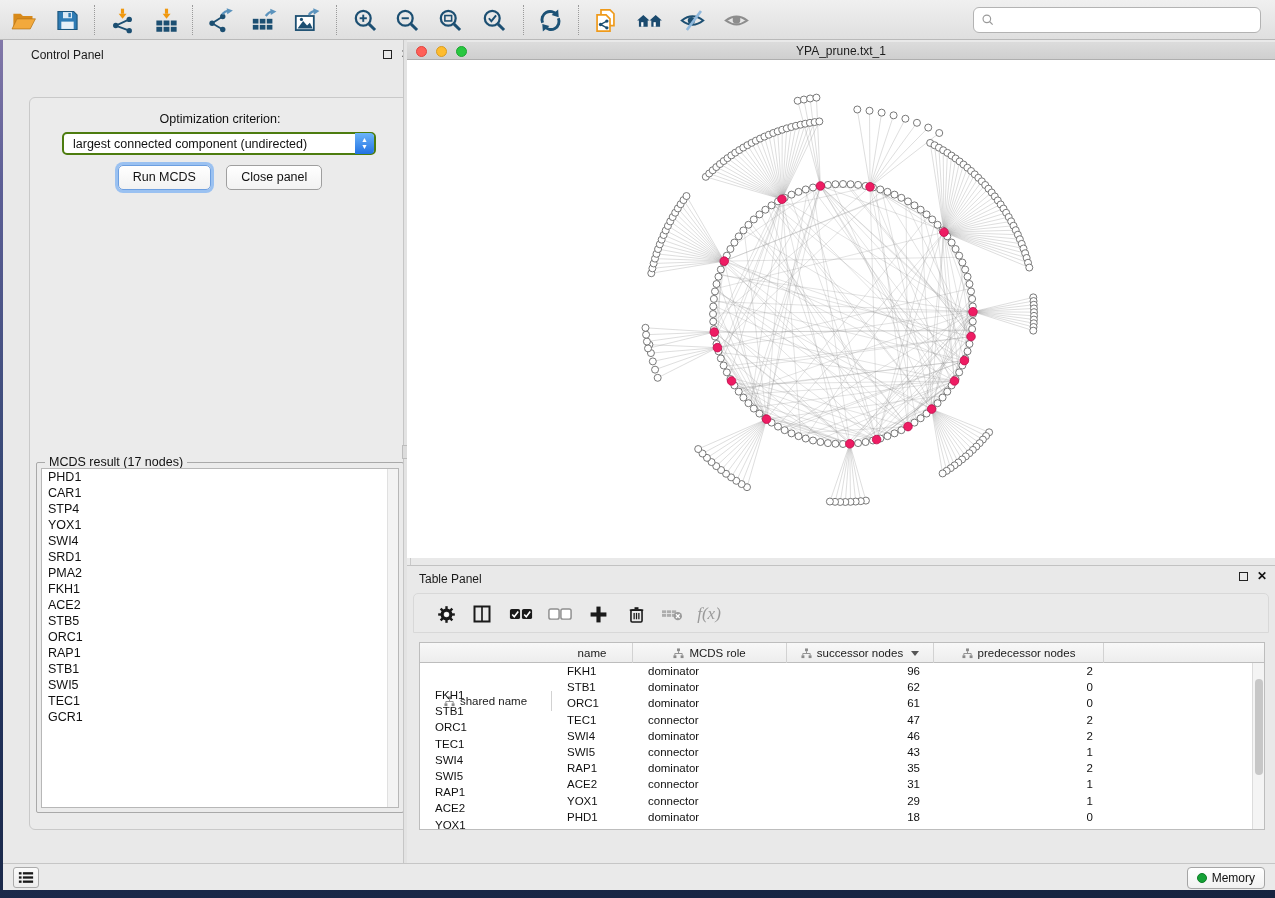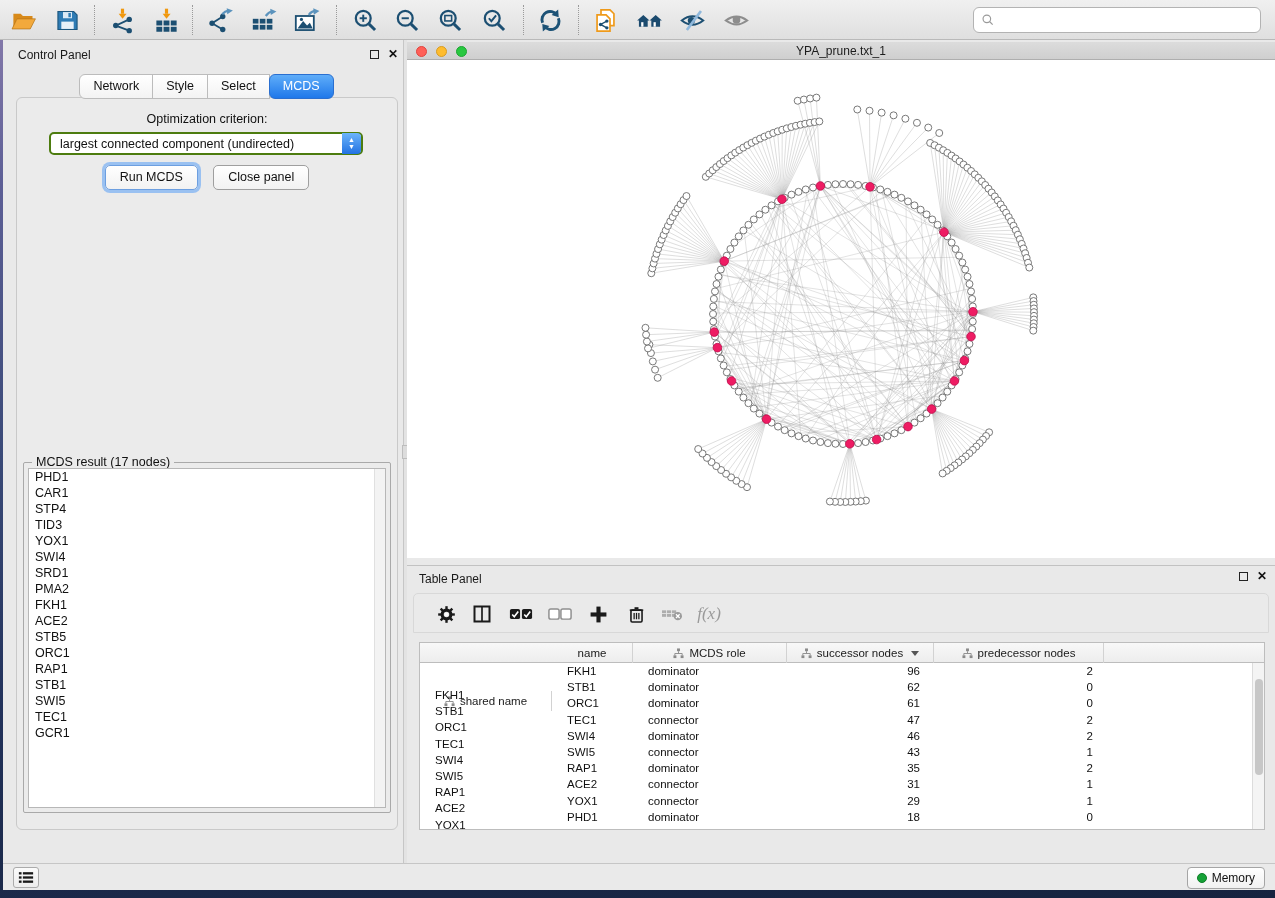--- a/index.html
+++ b/index.html
@@ -19,21 +19,21 @@
     border:1px solid #b3b3b3; border-radius:6px; display:flex; align-items:center; padding-left:7px; }
   .searchbox svg { width:14px; height:14px; }
   .searchbox input { border:none; outline:none; flex:1; height:20px; font-size:12px; background:transparent; margin-left:5px;}
   
   .main { position:absolute; left:3px; top:40px; right:0; bottom:35px; background:#e9e9e9; }
   .panel-title { font-size:12px; color:#1a1a1a; }
   .win-ctrls { position:absolute; right:8px; top:4px; display:flex; gap:9px; align-items:center;}
   .float-btn { width:9px; height:9px; border:1.6px solid #222; display:inline-block; background:transparent;}
   .close-btn { font-size:12px; font-weight:bold; color:#111; line-height:10px; }
   
-  .control-panel { position:absolute; left:5px; top:5px; width:398px; bottom:25px; }
+  .control-panel { position:absolute; left:18px; top:5px; width:398px; bottom:25px; }
   .cp-title { position:absolute; left:10px; top:3px; }
   .cp-tabs { position:absolute; top:29px; left:0; width:100%; text-align:center; z-index:2;}
   .seg { display:inline-block; padding:4px 13px 5px 13px; background:linear-gradient(#ffffff,#f3f3f3);
     border:1px solid #bcbcbc; margin-left:-1px; font-size:12.5px; color:#111; vertical-align:middle;}
   .seg.first { border-radius:6px 0 0 6px; }
   .seg.active { background:linear-gradient(#5fadf9,#1f78ea); color:#fff; border:1px solid #2a6fd0; border-radius:6px; }
   .cp-box { position:absolute; left:8px; right:8px; top:52px; bottom:8px;
     background:#ebebeb; border:1px solid #c9c9c9; border-radius:6px; }
   .opt-label { position:absolute; top:14px; width:100%; text-align:center; font-size:12.5px; }
   .dropdown { position:absolute; top:34px; left:32px; right:34px; height:23px; background:#fff;
@@ -258,43 +258,39 @@
 </div>
 
 <div class="main">
 
   <div class="control-panel">
     <div class="cp-title panel-title">Control Panel</div>
     <div class="win-ctrls">
       <span class="float-btn"></span>
       <span class="close-btn">✕</span>
     </div>
-    <div class="cp-tabs">
-      <span class="seg first">Network</span><span class="seg">Style</span><span class="seg">Select</span><span class="seg active">MCDS</span>
-    </div>
     <div class="cp-box">
       <div class="opt-label">Optimization criterion:</div>
       <div class="dropdown">
         <span class="dval">largest connected component (undirected)</span>
         <span class="dd-cap">
             <span>▲</span>
             <span>▼</span>
           </span>
       </div>
       <div class="btn-row">
         <span class="pbtn focused">Run MCDS</span>
         <span class="pbtn">Close panel</span>
       </div>
       <div class="result-group">
         <div class="result-legend">MCDS result (17 nodes)</div>
         <div class="result-list">
           <div class="ritem">PHD1</div>
           <div class="ritem">CAR1</div>
           <div class="ritem">STP4</div>
-          <div class="ritem">TID3</div>
           <div class="ritem">YOX1</div>
           <div class="ritem">SWI4</div>
           <div class="ritem">SRD1</div>
           <div class="ritem">PMA2</div>
           <div class="ritem">FKH1</div>
           <div class="ritem">ACE2</div>
           <div class="ritem">STB5</div>
           <div class="ritem">ORC1</div>
           <div class="ritem">RAP1</div>
           <div class="ritem">STB1</div>

